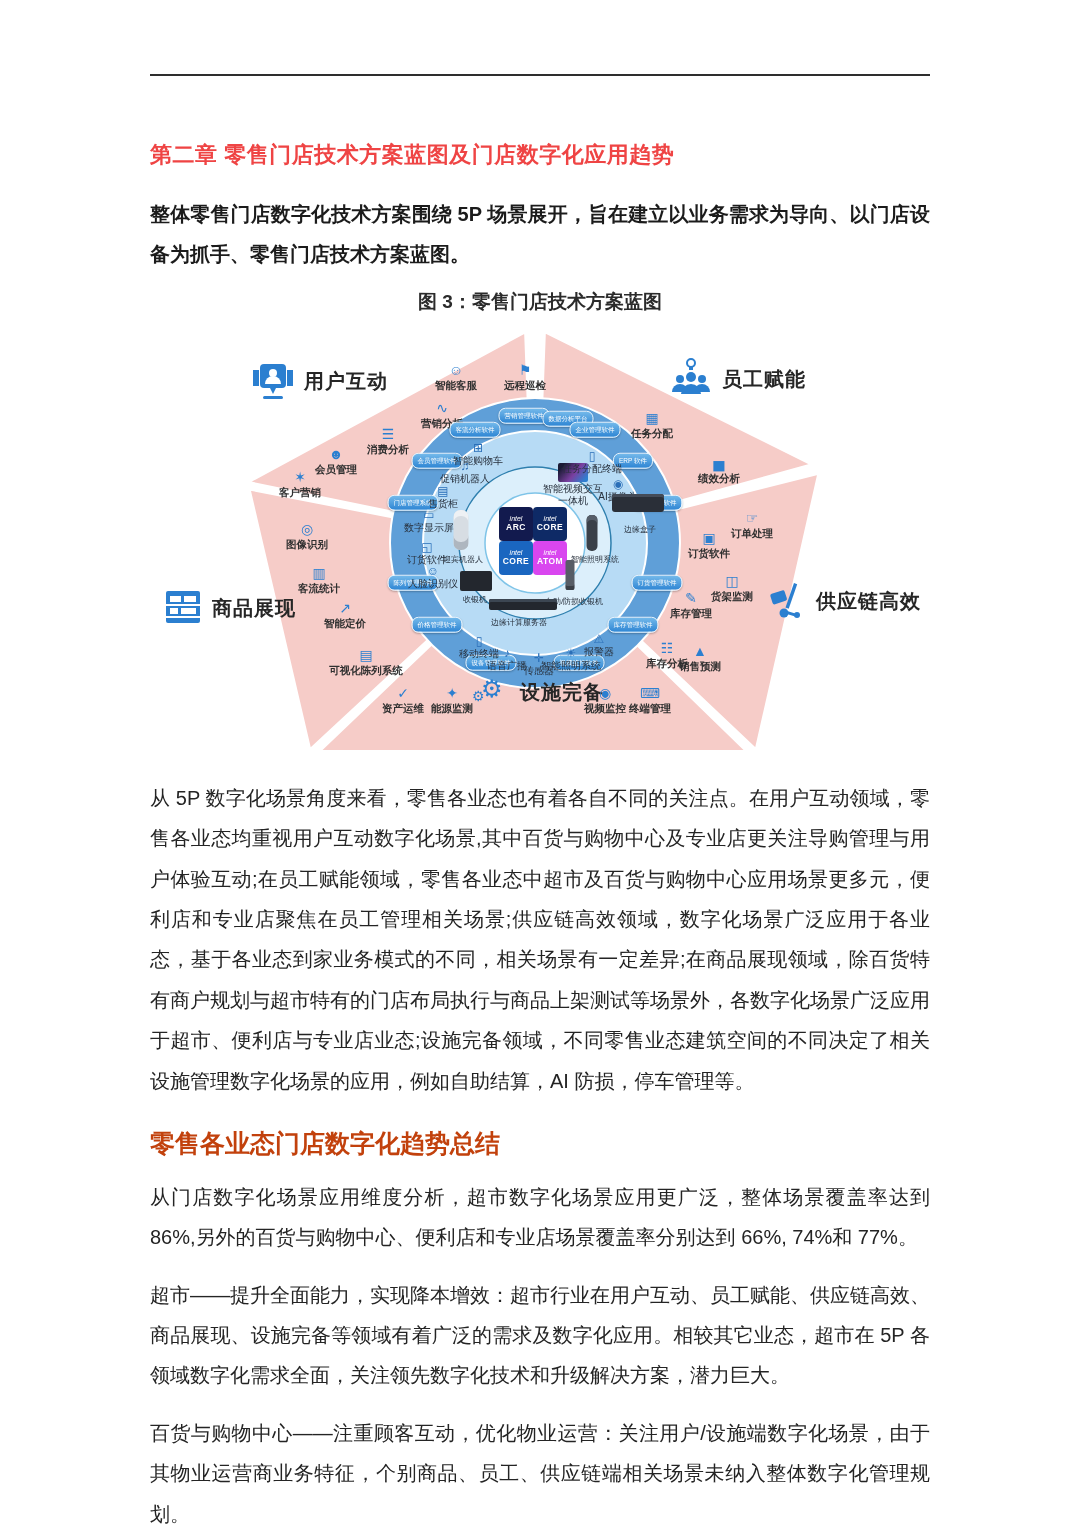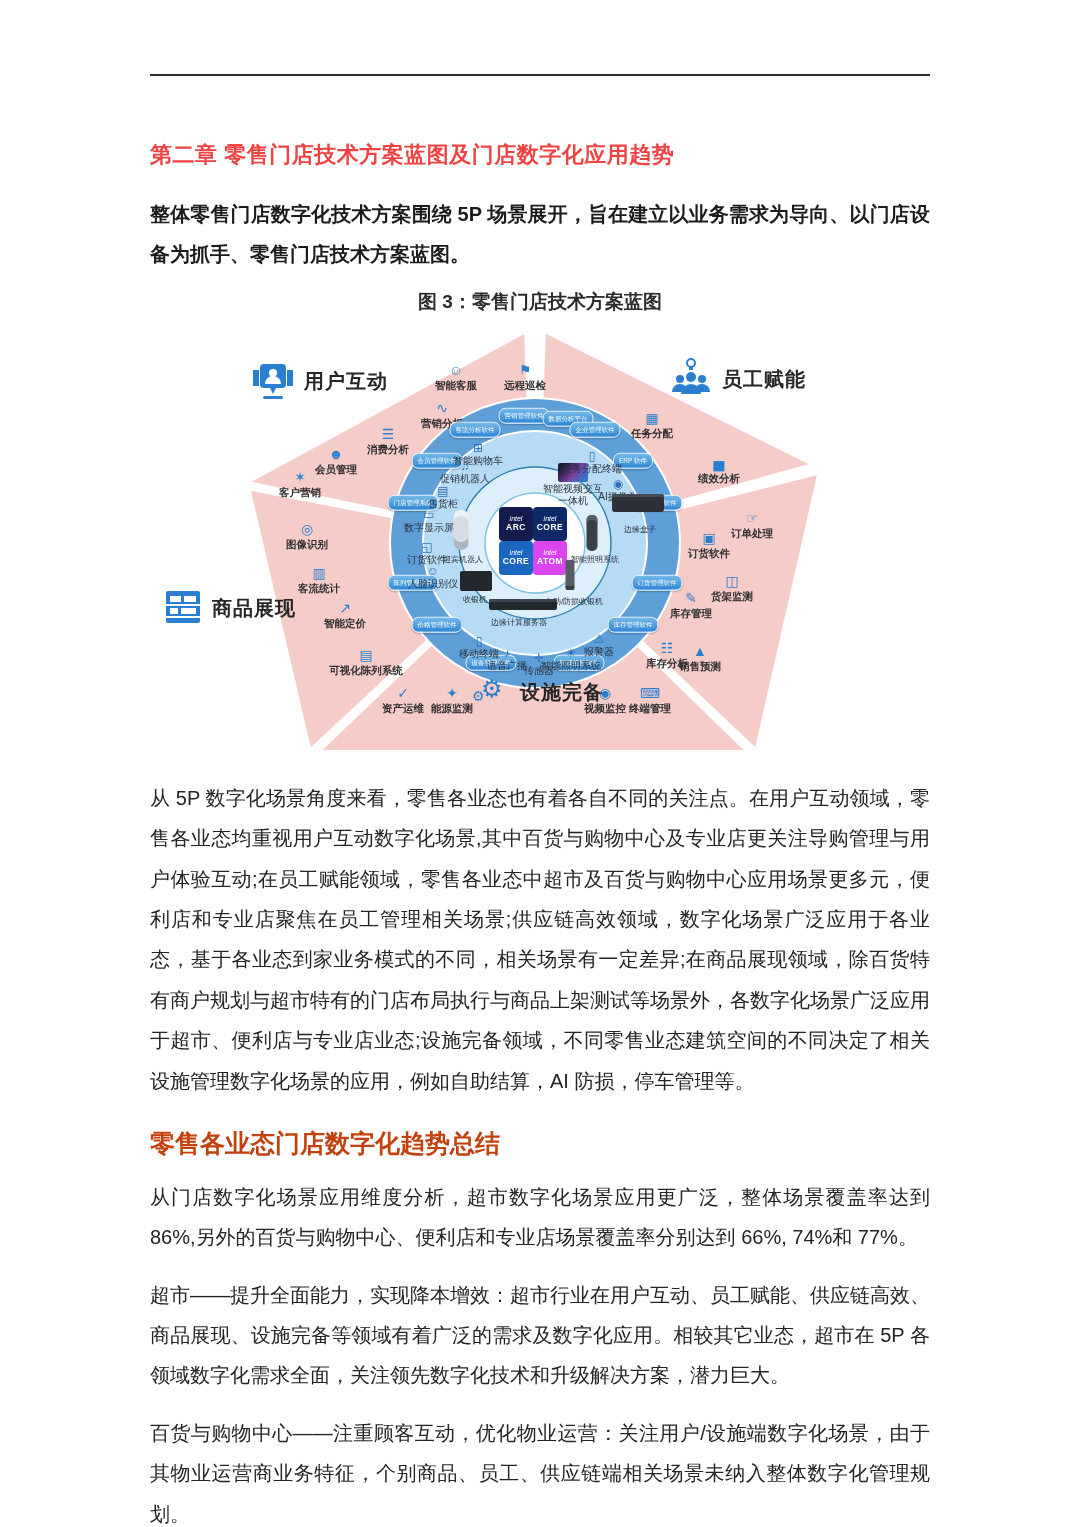--- a/index.html
+++ b/index.html
@@ -109,20 +109,32 @@
               <rect x="7" y="9" width="11" height="6" fill="#fff"></rect>
               <rect x="21" y="9" width="12" height="6" fill="#fff"></rect>
               <rect x="3" y="17" width="34" height="2" fill="#fff"></rect>
               <rect x="7" y="21" width="8" height="6" fill="#fff"></rect>
               <rect x="18" y="21" width="15" height="6" fill="#fff"></rect>
               <rect x="3" y="29" width="34" height="2" fill="#fff"></rect>
             </g>
           </svg></span>
       <span class="cat-label">商品展现</span>
     </div>
+    <div class="cat" style="left:612px;top:255px;">
+      <span><svg width="40" height="40" viewBox="0 0 40 40">
+            <g fill="#2b7fd0">
+              <rect x="4" y="12" width="15" height="11" rx="2" transform="rotate(-18 11 17)"></rect>
+              <path d="M27 3l3.2 1.2-8.5 24.5-3.2-1.2z"></path>
+              <circle cx="17" cy="33" r="4.5"></circle>
+              <circle cx="30" cy="35" r="3"></circle>
+              <path d="M20 31l10 3-1 2.8-10-3z"></path>
+            </g>
+          </svg></span>
+      <span class="cat-label">供应链高效</span>
+    </div>
     <div class="cat" style="left:326px;top:352px;">
       <span class="cat-gear">⚙<span class="g2">⚙</span></span>
       <span class="cat-label">设施完备</span>
     </div>
 
     <div class="chips">
       <div class="chip">
           <span class="b">intel</span>
           <span class="n">ARC</span>
         </div>

